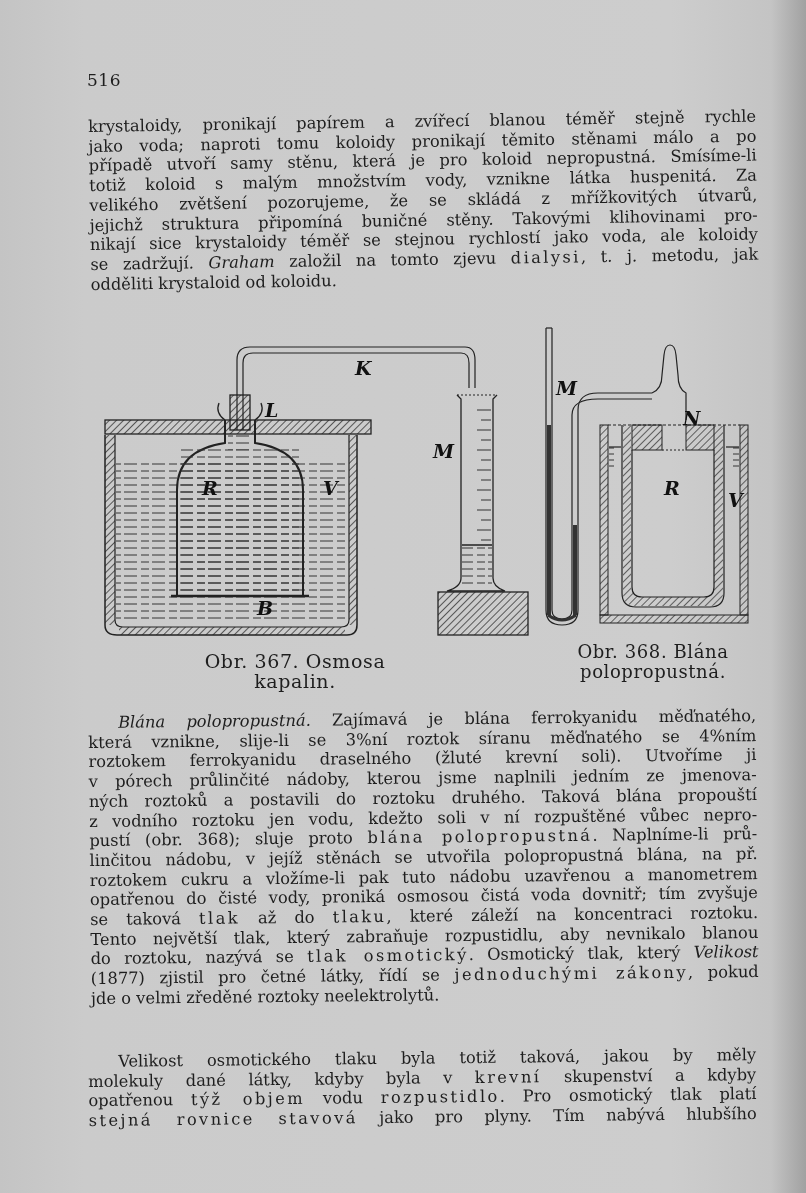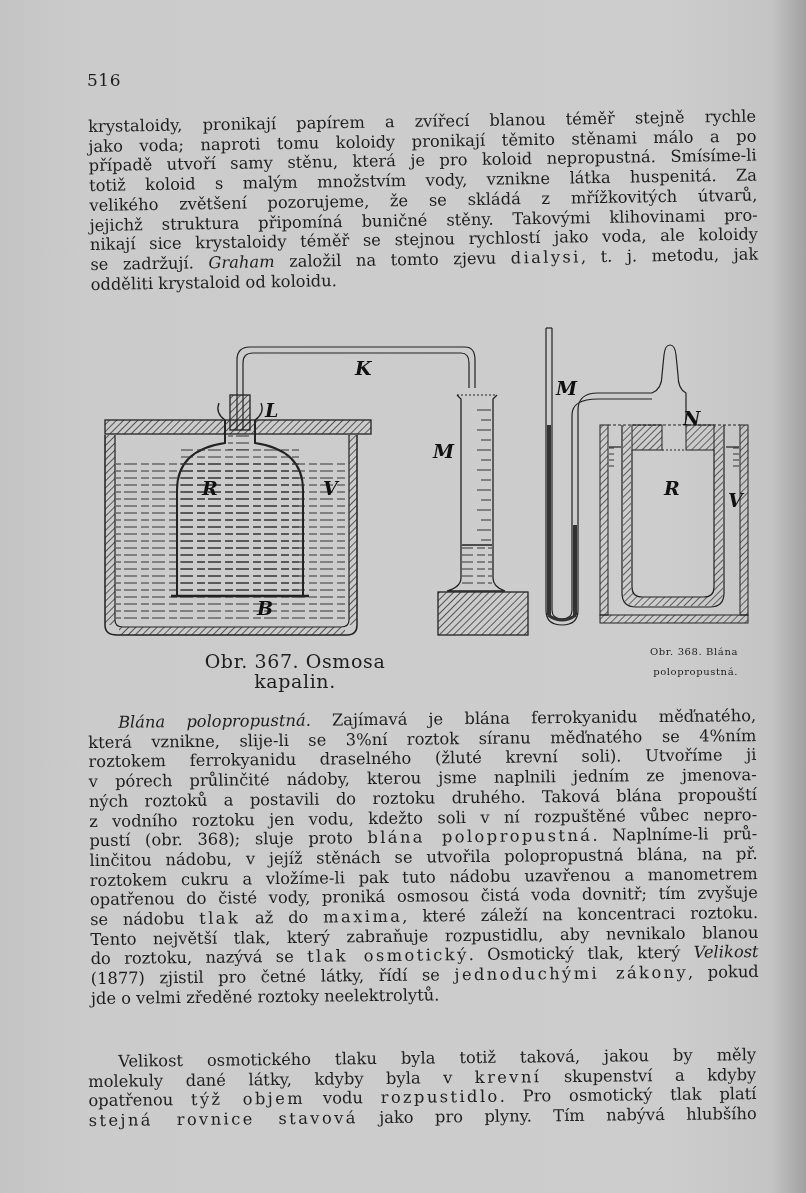--- a/index.html
+++ b/index.html
@@ -163,37 +163,37 @@
       <rect x="186" y="122" width="13" height="22" fill="url(#water2)"></rect>
       <line x1="69" y1="122" x2="81" y2="122" stroke="#222" stroke-width="1.2"></line>
       <line x1="186" y1="122" x2="199" y2="122" stroke="#222" stroke-width="1.2"></line>
 
       <text x="16" y="70" font-size="19" fill="#111">M</text>
       <text x="143" y="100" font-size="19" fill="#111">N</text>
       <text x="124" y="170" font-size="19" fill="#111">R</text>
       <text x="188" y="182" font-size="19" fill="#111">V</text>
     </svg>
   </div>
-  <div class="caption" style="left:568px; top:642px; width:170px; font-size:10px;text-align:right;">
+  <div class="caption" style="left:568px; top:642px; width:170px; font-size:18px;">
     <div>Obr. 368. Blána</div>
     <div>polopropustná.</div>
   </div>
 
   <div class="text-block" id="block2">
     <span class="line indent"><span class="it">Blána polopropustná.</span><span> Zajímavá je blána ferrokyanidu měďnatého,</span></span>
     <span class="line">která vznikne, slije-li se 3%ní roztok síranu měďnatého se 4%ním</span>
     <span class="line">roztokem ferrokyanidu draselného (žluté krevní soli). Utvoříme ji</span>
     <span class="line">v pórech průlinčité nádoby, kterou jsme naplnili jedním ze jmenova-</span>
     <span class="line">ných roztoků a postavili do roztoku druhého. Taková blána propouští</span>
     <span class="line">z vodního roztoku jen vodu, kdežto soli v ní rozpuštěné vůbec nepro-</span>
     <span class="line"><span>pustí (obr. 368); sluje proto</span> <span class="sp">blána polopropustná</span><span>. Naplníme-li prů-</span></span>
     <span class="line">linčitou nádobu, v jejíž stěnách se utvořila polopropustná blána, na př.</span>
     <span class="line">roztokem cukru a vložíme-li pak tuto nádobu uzavřenou a manometrem</span>
     <span class="line">opatřenou do čisté vody, proniká osmosou čistá voda dovnitř; tím zvyšuje</span>
-    <span class="line"><span>se nádobu</span> <span class="sp">tlak</span> <span>až do</span> <span class="sp">maxima</span><span>, které záleží na koncentraci roztoku.</span></span>
+    <span class="line"><span>se taková</span> <span class="sp">tlak</span> <span>až do</span> <span class="sp">tlaku</span><span>, které záleží na koncentraci roztoku.</span></span>
     <span class="line">Tento největší tlak, který zabraňuje rozpustidlu, aby nevnikalo blanou</span>
     <span class="line"><span>do roztoku, nazývá se</span> <span class="sp">tlak osmotický</span><span>. Osmotický tlak, který</span> <span class="it">Velikost</span></span>
     <span class="line"><span>(1877) zjistil pro četné látky, řídí se</span> <span class="sp">jednoduchými zákony</span><span>, pokud</span></span>
     <span class="line last">jde o velmi zředěné roztoky neelektrolytů.</span>
   </div>
 
   <div class="text-block" id="block3">
     <span class="line indent">Velikost osmotického tlaku byla totiž taková, jakou by měly</span>
     <span class="line"><span>molekuly dané látky, kdyby byla v</span> <span class="sp">krevní</span> <span>skupenství a kdyby</span></span>
     <span class="line"><span>opatřenou</span> <span class="sp">týž objem</span> <span>vodu</span> <span class="sp">rozpustidlo</span><span>. Pro osmotický tlak platí</span></span>

